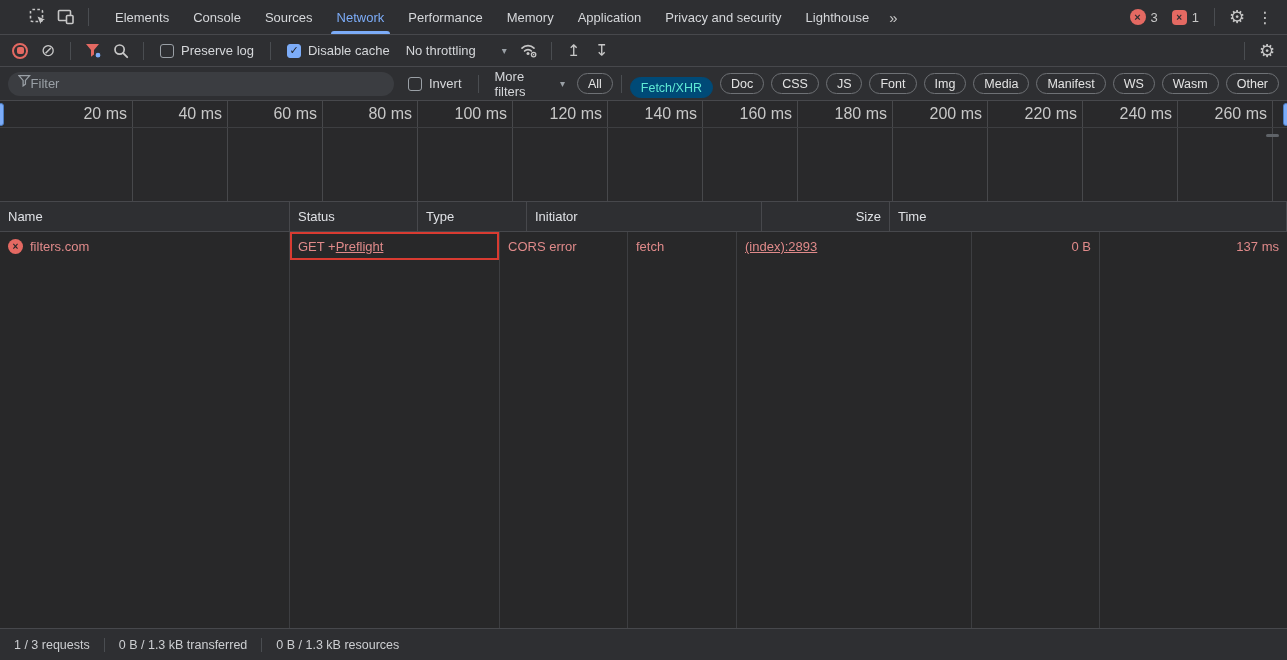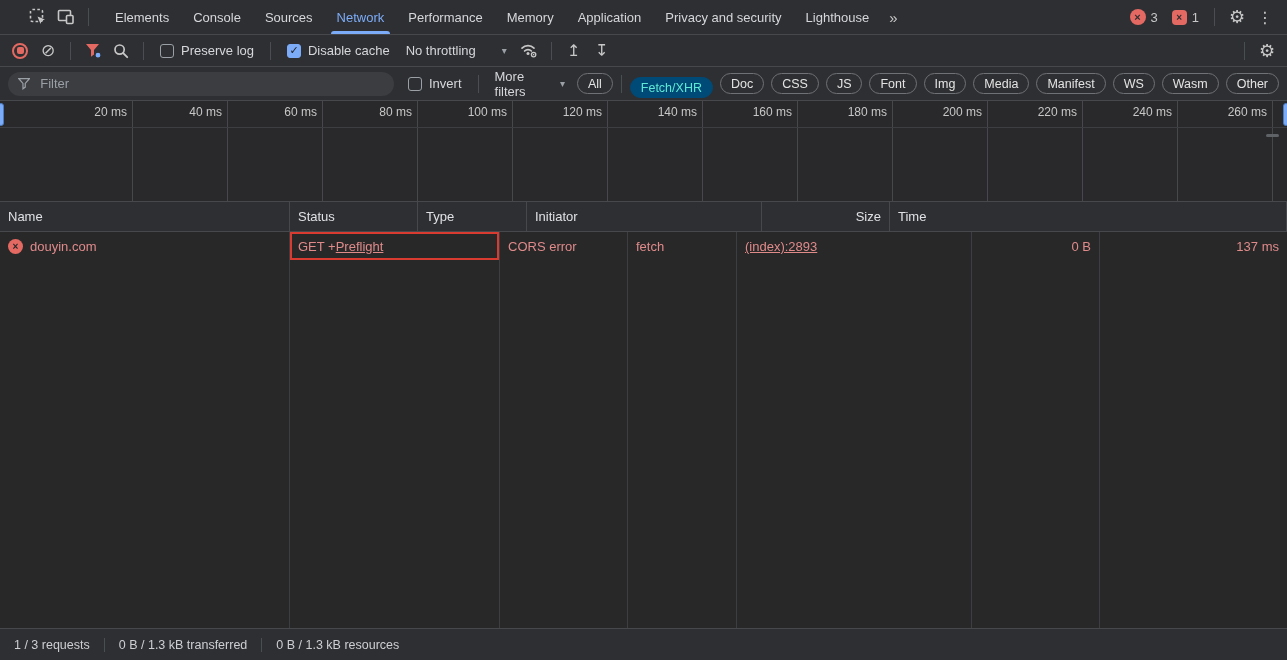--- a/index.html
+++ b/index.html
@@ -51,35 +51,35 @@
   .select { display:flex; align-items:center; gap:26px; color:#d5d7da; padding:0 8px; cursor:pointer; }
   .caret { font-size:10px; color:#9aa0a6; }
   .u-arrow { font-size:16px; color:#c7c7c7; }
 
   
   .filterrow {
     height:34px; flex:none; background:#2e2f32; border-bottom:1px solid #47484c;
     display:flex; align-items:center; padding:0 8px;
   }
   .filterbox { width:386px; height:24px; background:#3b3d41; border-radius:12px;
-    display:flex; align-items:center; padding:2px 10px; gap:10px; flex:none; }
+    display:flex; padding:2px 10px; gap:0; flex:none; }
   .filterbox input { background:transparent; border:none; outline:none; color:#dfe1e5;
     font-family:inherit; font-size:13px; width:100%; }
   .filterbox input::placeholder { color:#9aa0a6; }
   .chips { display:flex; align-items:center; gap:7px; margin-left:4px; }
   .chip { border:1px solid #6e7175; border-radius:12px; padding:2.5px 10px; color:#e3e3e3;
     font-size:12.5px; white-space:nowrap; cursor:pointer; }
   .chip.selected { background:#004a77; border-color:#004a77; color:#5eead4;margin-top:8px; }
 
   
   .timeline { height:101px; flex:none; position:relative; background:#29292b;
     border-bottom:1px solid #47484c; display:flex; overflow:hidden; }
   .tl-col { flex:none; width:95px; border-right:1px solid #47484b; position:relative; }
   .tl-col.first { width:133px; }
-  .tl-label { position:absolute; top:4px; right:5px; font-size:12px; color:#c7c7c7; }
+  .tl-label { position:absolute; top:4px; right:5px; font-size:16px; color:#c7c7c7; }
   .tl-hline { position:absolute; left:0; right:0; top:26px; height:1px; background:#3d3e41; }
   .tl-handle { position:absolute; top:2px; width:6px; height:23px; background:#7cacf8;
     border:1px solid #4a7bc0; border-radius:4px; z-index:2; cursor:ew-resize; }
   .tl-handle.left { left:-2px; } .tl-handle.right { right:-2px; }
   .tl-scrollthumb { position:absolute; right:8px; top:33px; width:13px; height:3px;
     background:#5f6368; border-radius:2px; z-index:2; }
 
   
   .w-name{width:290px} .w-method{width:210px} .w-status{width:128px} .w-type{width:109px}
   .w-init{width:235px} .w-size{width:128px} .w-time{flex:1}
@@ -299,21 +299,21 @@
     <div class="bg-col w-method"></div>
     <div class="bg-col w-status"></div>
     <div class="bg-col w-type"></div>
     <div class="bg-col w-init"></div>
     <div class="bg-col w-size"></div>
     <div class="bg-col w-time" style="border-right:none;"></div>
   </div>
   <div class="request-row">
     <div class="td w-name">
       <span class="err-circle">×</span>
-      <span>douyin.com</span>
+      <span>filters.com</span>
     </div>
     <div class="td w-method">
       <span>GET + </span>
       <span class="link">Preflight</span>
       <div class="red-box"></div>
     </div>
     <div class="td w-status">
         <span>CORS error</span>
       </div>
     <div class="td w-type">

